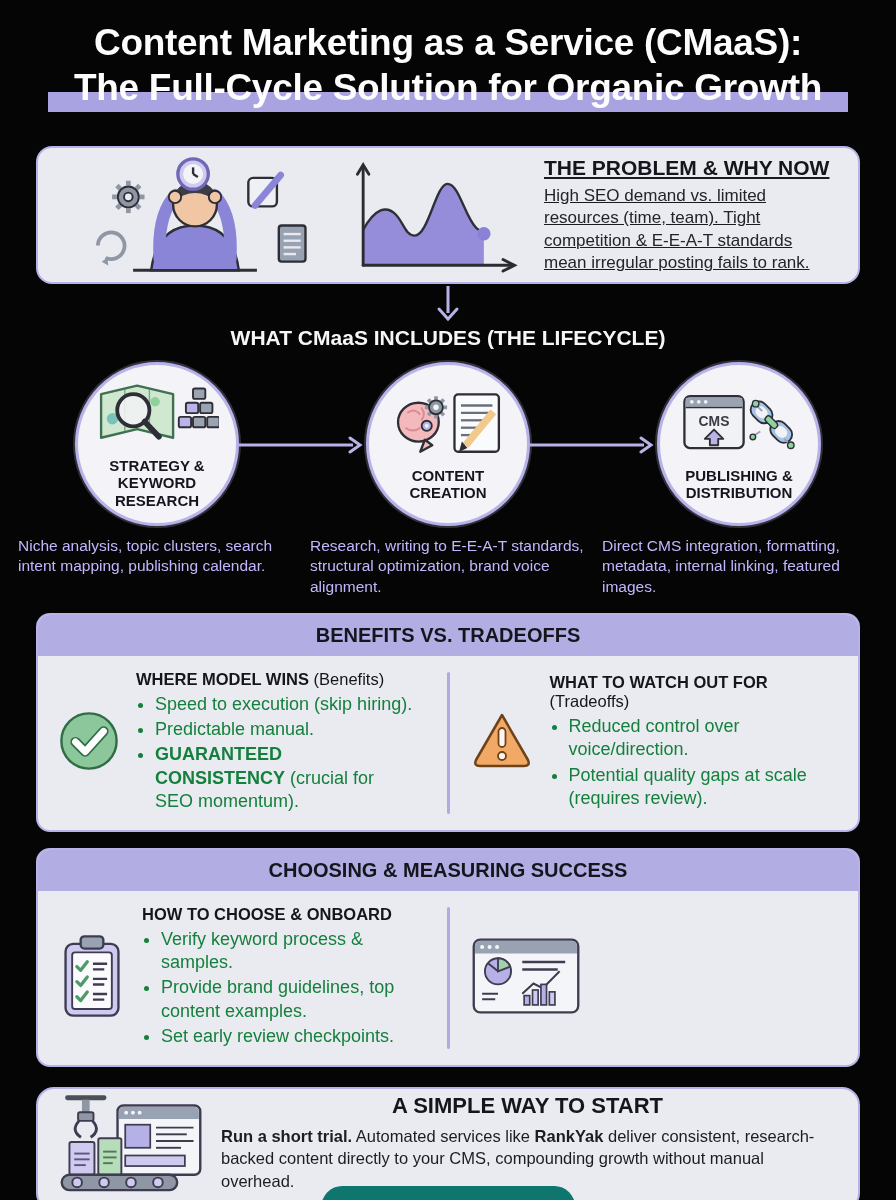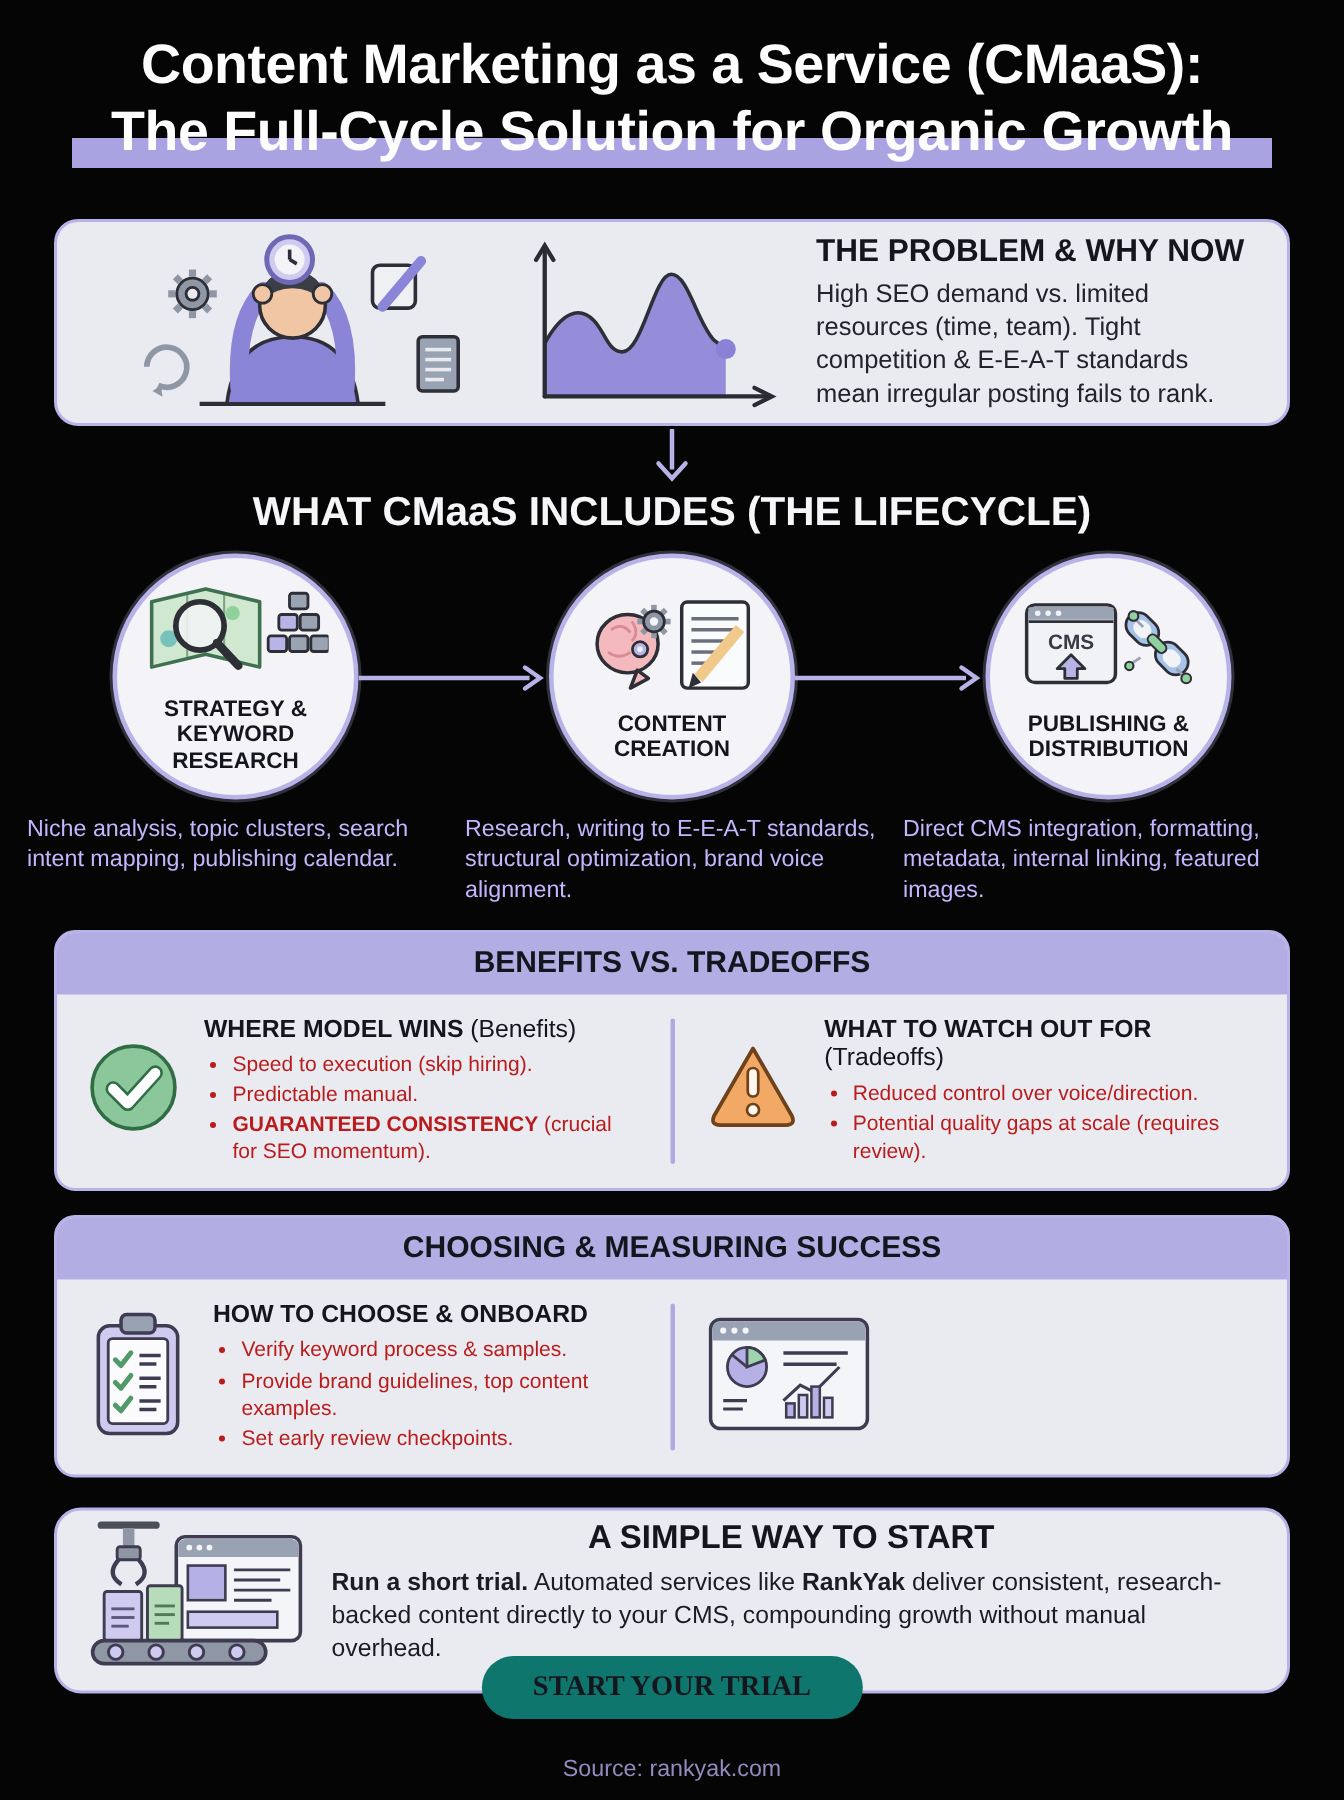--- a/index.html
+++ b/index.html
@@ -9,28 +9,28 @@
     background:#050505; overflow:hidden;
     font-family:"Liberation Sans", sans-serif; color:#1a1a22;
   }
   
   .title-wrap { position:relative; padding:20px 40px 6px; text-align:center; }
   .title-bar { position:absolute; left:48px; right:48px; bottom:4px; height:20px; background:#a9a3e2; }
   h1.page-title { position:relative; z-index:1; color:#fdfdfe; font-size:37px; line-height:1.22; font-weight:bold; letter-spacing:-0.3px; }
   h1.page-title span { display:block; }
   
   .card { margin:0 36px; background:#e9ebf0; border:2px solid #b7b2e8; border-radius:16px; }
-  .problem-card { margin-top:30px; display:flex; align-items:flex-end; gap:18px; padding:8px 22px 8px 14px; height:138px; }
+  .problem-card { margin-top:30px; display:flex; align-items:center; gap:18px; padding:8px 22px 8px 14px; height:138px;text-decoration:underline; }
   .problem-illustration { display:flex; align-items:center; gap:6px; flex:0 0 auto; }
   .problem-text h2 { font-size:21px; font-weight:bold; color:#15151e; margin-bottom:5px; }
   .problem-text p { font-size:17px; line-height:1.32; color:#23232b; max-width:452px; }
   
   .down-arrow { display:block; margin:2px auto 0; }
   
-  .lifecycle-heading { text-align:center; color:#f6f6f9; font-size:27px; font-weight:bold; margin:4px 0 12px; }
+  .lifecycle-heading { text-align:center; color:#f6f6f9; font-size:21px; font-weight:bold; margin:4px 0 12px; }
   .stages { position:relative; display:flex; justify-content:center; gap:127px; }
   .stage-circle {
     width:164px; height:164px; border-radius:50%; background:#f3f3f8;
     border:3px solid #b7b2e8; display:flex; flex-direction:column;
     align-items:center; justify-content:center; text-align:center; padding:10px;
     box-shadow:0 0 0 2px rgba(183,178,232,0.25);
   }
   .stage-label { font-size:15px; font-weight:bold; color:#15151e; line-height:1.18; margin-top:6px; }
   .stage-arrow { position:absolute; top:74px; }
   .stage-arrow.a1 { left:239px; }
@@ -40,21 +40,21 @@
   
   .band-card { margin-top:16px; border-radius:14px; overflow:hidden; }
   .band { background:#b2ade3; text-align:center; font-weight:bold; font-size:20px; color:#15151e; padding:9px 0; }
   .two-col { display:flex; align-items:stretch; }
   .vdivider { width:3px; background:#afaae0; margin:16px 0; border-radius:2px; flex:0 0 auto; }
   .col { flex:1 1 0; display:flex; gap:16px; padding:14px 32px 14px 20px; align-items:center; }
   .col .icon-box { flex:0 0 auto; }
   .col-head { font-size:16.5px; font-weight:bold; color:#15151e; }
   .col-head .normal { font-weight:normal; }
   .col ul { margin:4px 0 0; padding-left:19px; list-style:disc; }
-  .col li { font-size:14px; line-height:1.3; color:#b91c1c; margin-bottom:2px; }
+  .col li { font-size:18px; line-height:1.3; color:#15803d; margin-bottom:2px; }
   .b { font-weight:bold; }
   
   .start-card { position:relative; margin-top:20px; display:flex; align-items:center; gap:13px; padding:14px 24px 26px 16px; height:124px; border-radius:18px; }
   .start-text { flex:1; }
   .start-text h2 { text-align:center; font-size:22px; font-weight:bold; color:#15151e; margin-bottom:6px; }
   .start-text p { font-size:16.5px; line-height:1.35; color:#1c1c24; }
   .trial-btn {
     position:absolute; left:50%; bottom:-19px; transform:translateX(-50%);
     background:#0f766e; color:#15151e; border:none; border-radius:26px;
     font-family:Liberation Serif, serif; font-size:19px; font-weight:bold;

